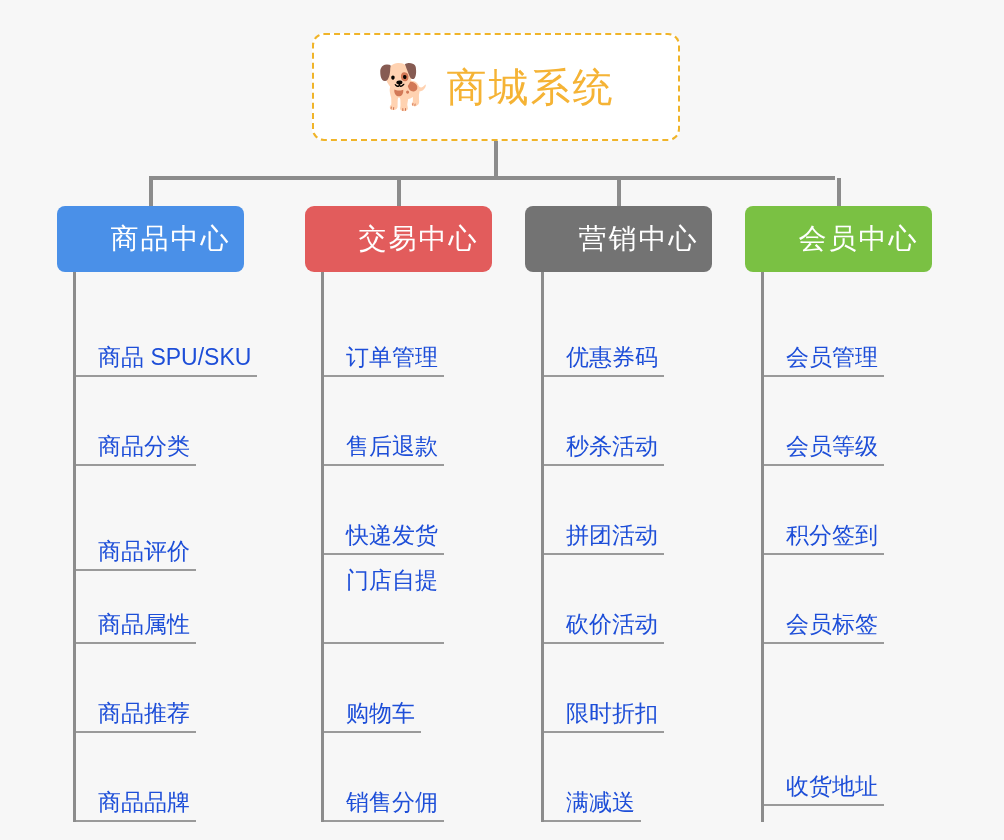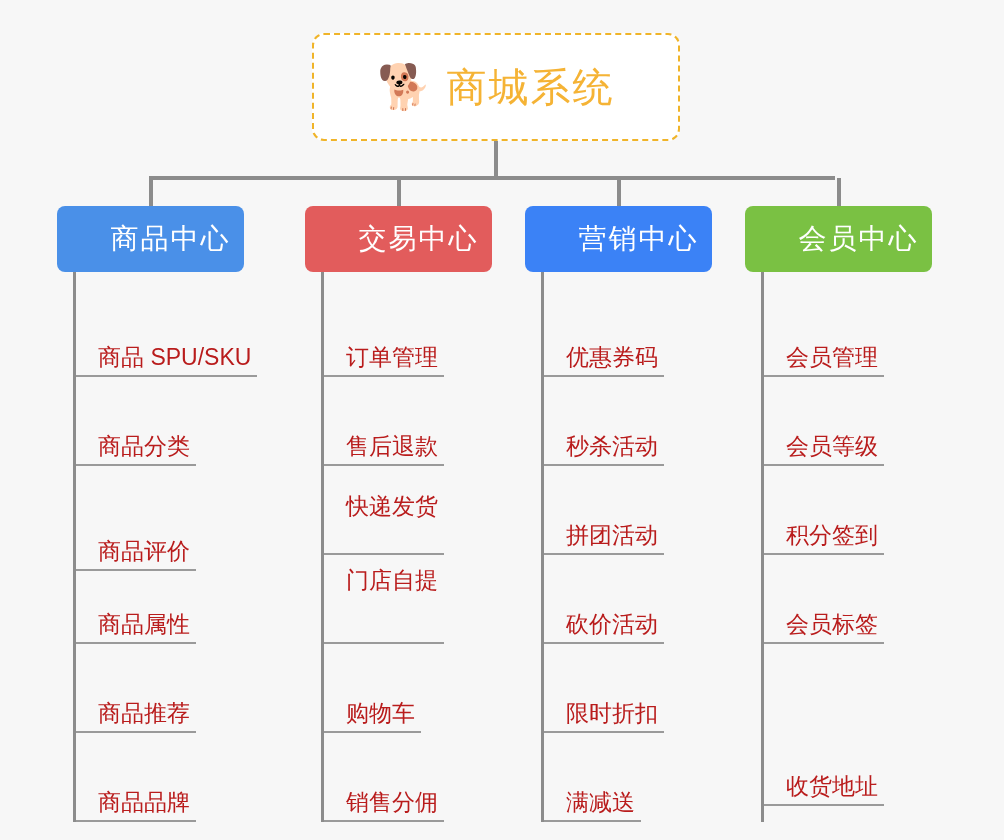--- a/index.html
+++ b/index.html
@@ -89,21 +89,21 @@
   .leaf {
     position: absolute;
     left: 3px;
     height: 89px;
     display: flex;
     flex-direction: column;
     justify-content: flex-end;
   }
   .leaf-label {
     font-size: 23px;
-    color: #b91c1c;
+    color: #1d4ed8;
     white-space: nowrap;
     padding: 0 6px 5px 22px;
     line-height: 1.15;
   }
   .leaf-rule {
     height: 2px;
     background: #9a9a9a;
     width: 100%;
   }
 </style>
@@ -151,51 +151,51 @@
         </div>
         <div class="leaf" style="top: 372px;">
           <div class="leaf-label">商品推荐</div>
           <div class="leaf-rule"></div>
         </div>
         <div class="leaf" style="top: 461px;">
           <div class="leaf-label">商品品牌</div>
           <div class="leaf-rule"></div>
         </div>
       </div>
-      <div class="cat-box" style="left: 305px; width: 187px; background: rgb(226, 92, 92);">
+      <div class="cat-box" style="left: 305px; width: 187px; background: rgb(226, 92, 92); border-radius: 9px;">
         <span class="cat-label">交易中心</span>
       </div>
       <div class="branch" style="left: 321px;">
         <div class="branch-spine" style="height: 550px;"></div>
         <div class="leaf" style="top: 16px;">
           <div class="leaf-label">订单管理</div>
           <div class="leaf-rule"></div>
         </div>
         <div class="leaf" style="top: 105px;">
           <div class="leaf-label">售后退款</div>
           <div class="leaf-rule"></div>
         </div>
-        <div class="leaf" style="top: 194px; gap: 29px;">
+        <div class="leaf" style="top: 194px;">
           <div class="leaf-label">快递发货</div>
           <div class="leaf-rule"></div>
         </div>
         <div class="leaf" style="top: 283px; gap: 44px;">
           <div class="leaf-label">门店自提</div>
           <div class="leaf-rule"></div>
         </div>
         <div class="leaf" style="top: 372px;">
           <div class="leaf-label">购物车</div>
           <div class="leaf-rule"></div>
         </div>
         <div class="leaf" style="top: 461px;">
           <div class="leaf-label">销售分佣</div>
           <div class="leaf-rule"></div>
         </div>
       </div>
-      <div class="cat-box" style="left: 525px; width: 187px; background: #3b82f6;">
+      <div class="cat-box" style="left: 525px; width: 187px; background: #737373;">
         <span class="cat-label">营销中心</span>
       </div>
       <div class="branch" style="left: 541px;">
         <div class="branch-spine" style="height: 550px;"></div>
         <div class="leaf" style="top: 16px;">
           <div class="leaf-label">优惠券码</div>
           <div class="leaf-rule"></div>
         </div>
         <div class="leaf" style="top: 105px;">
           <div class="leaf-label">秒杀活动</div>

